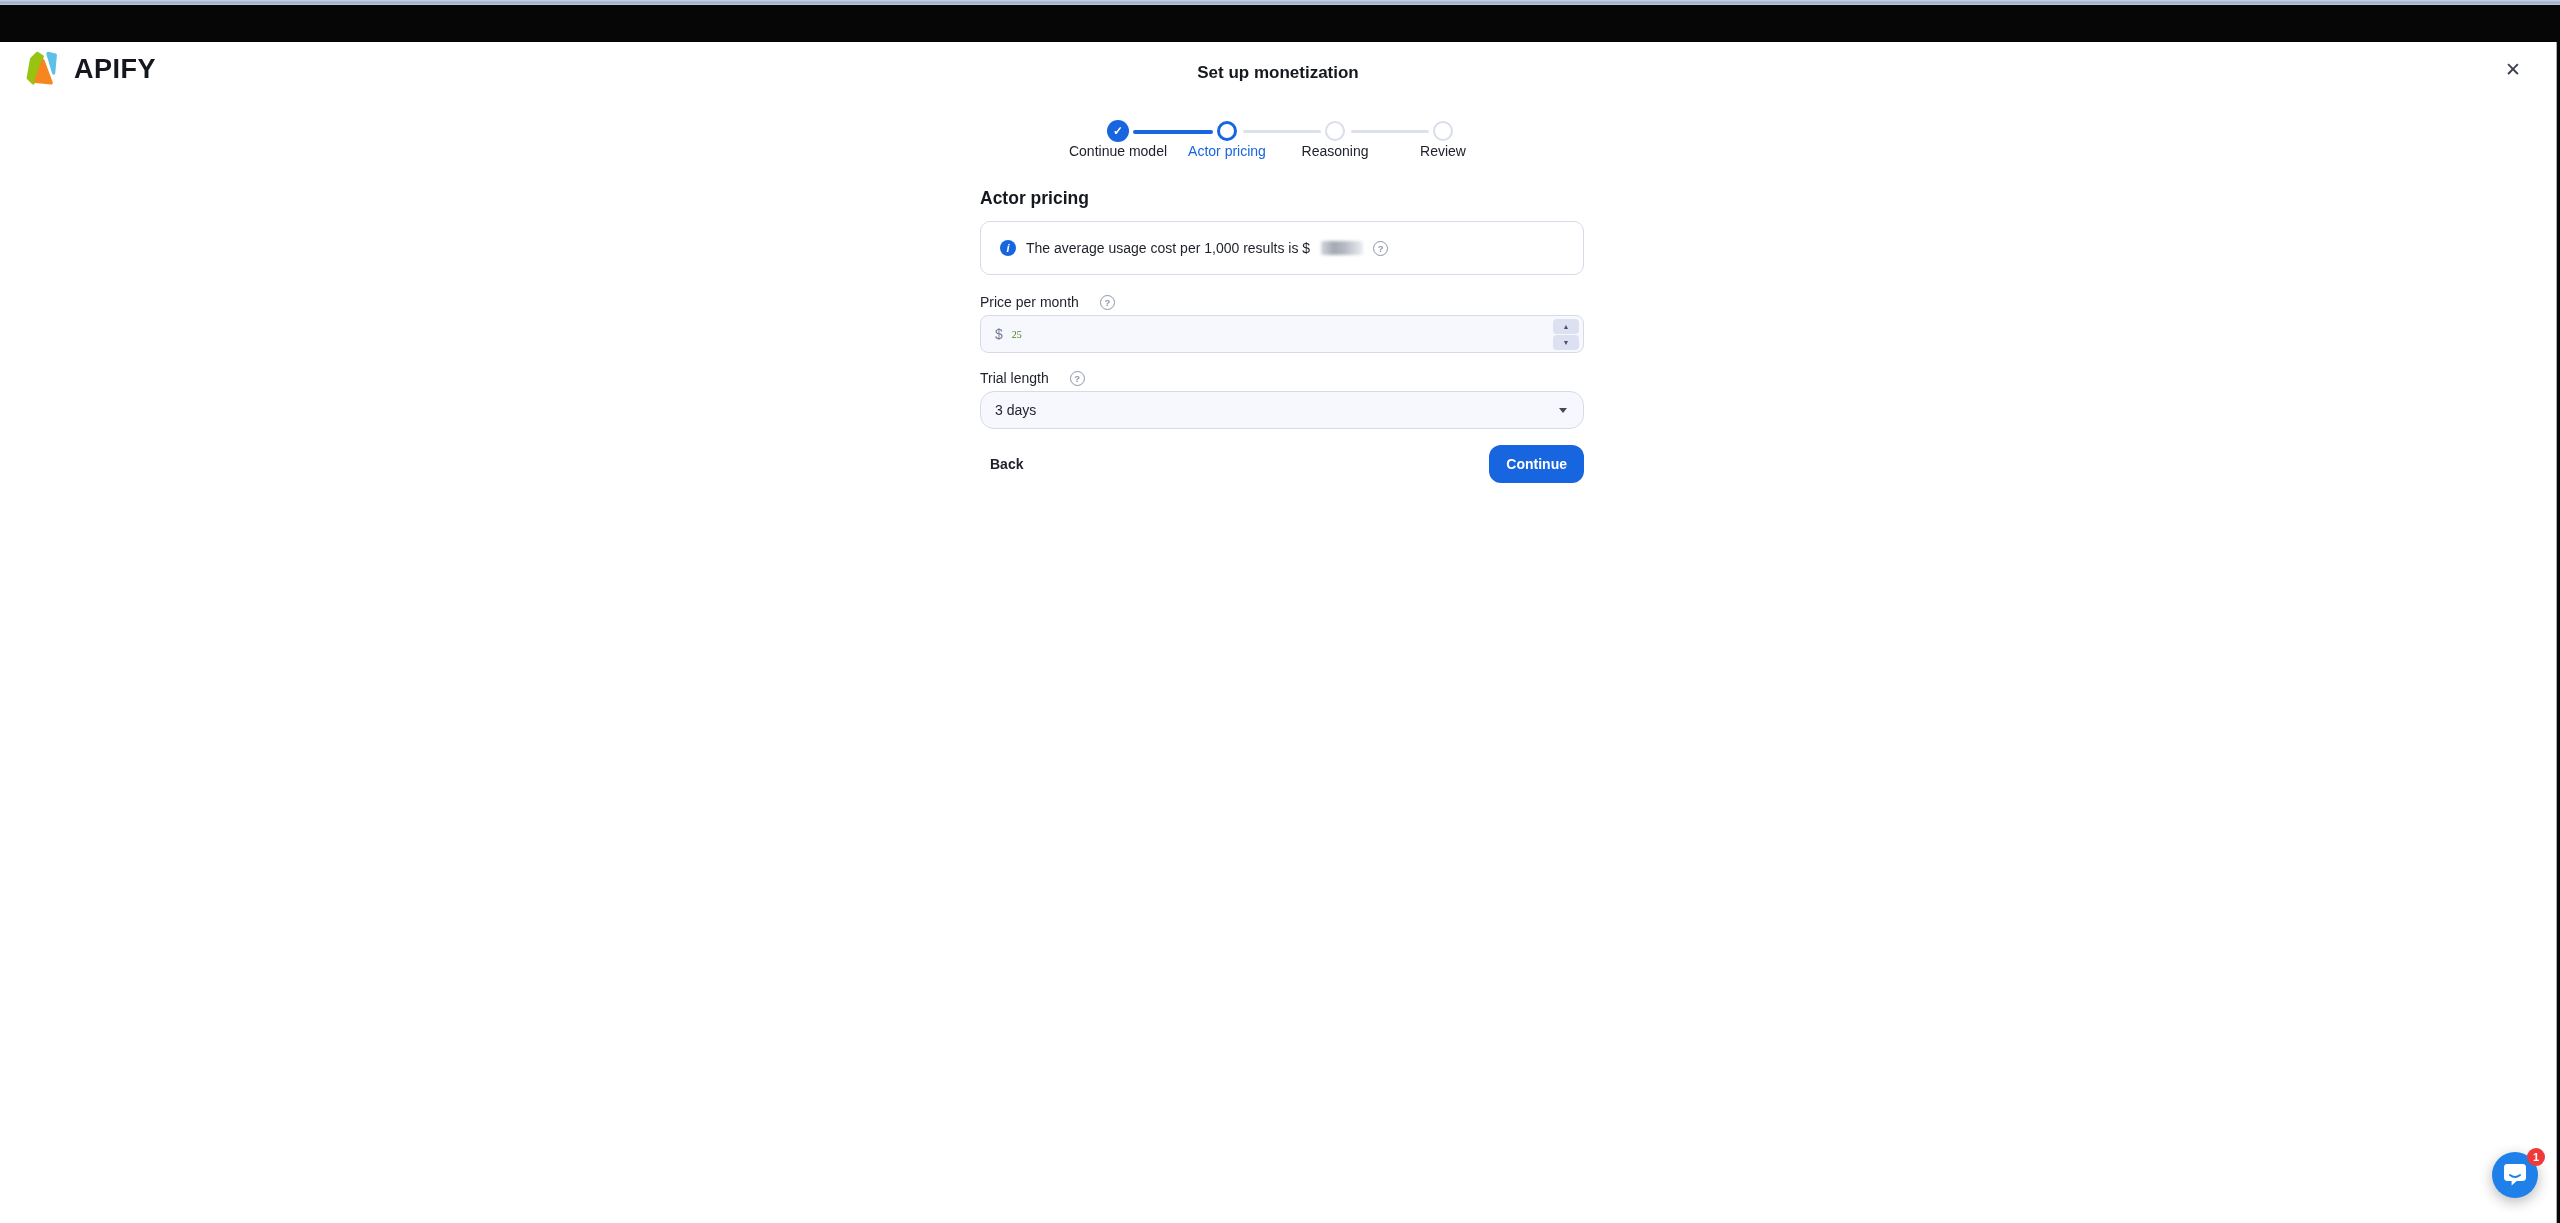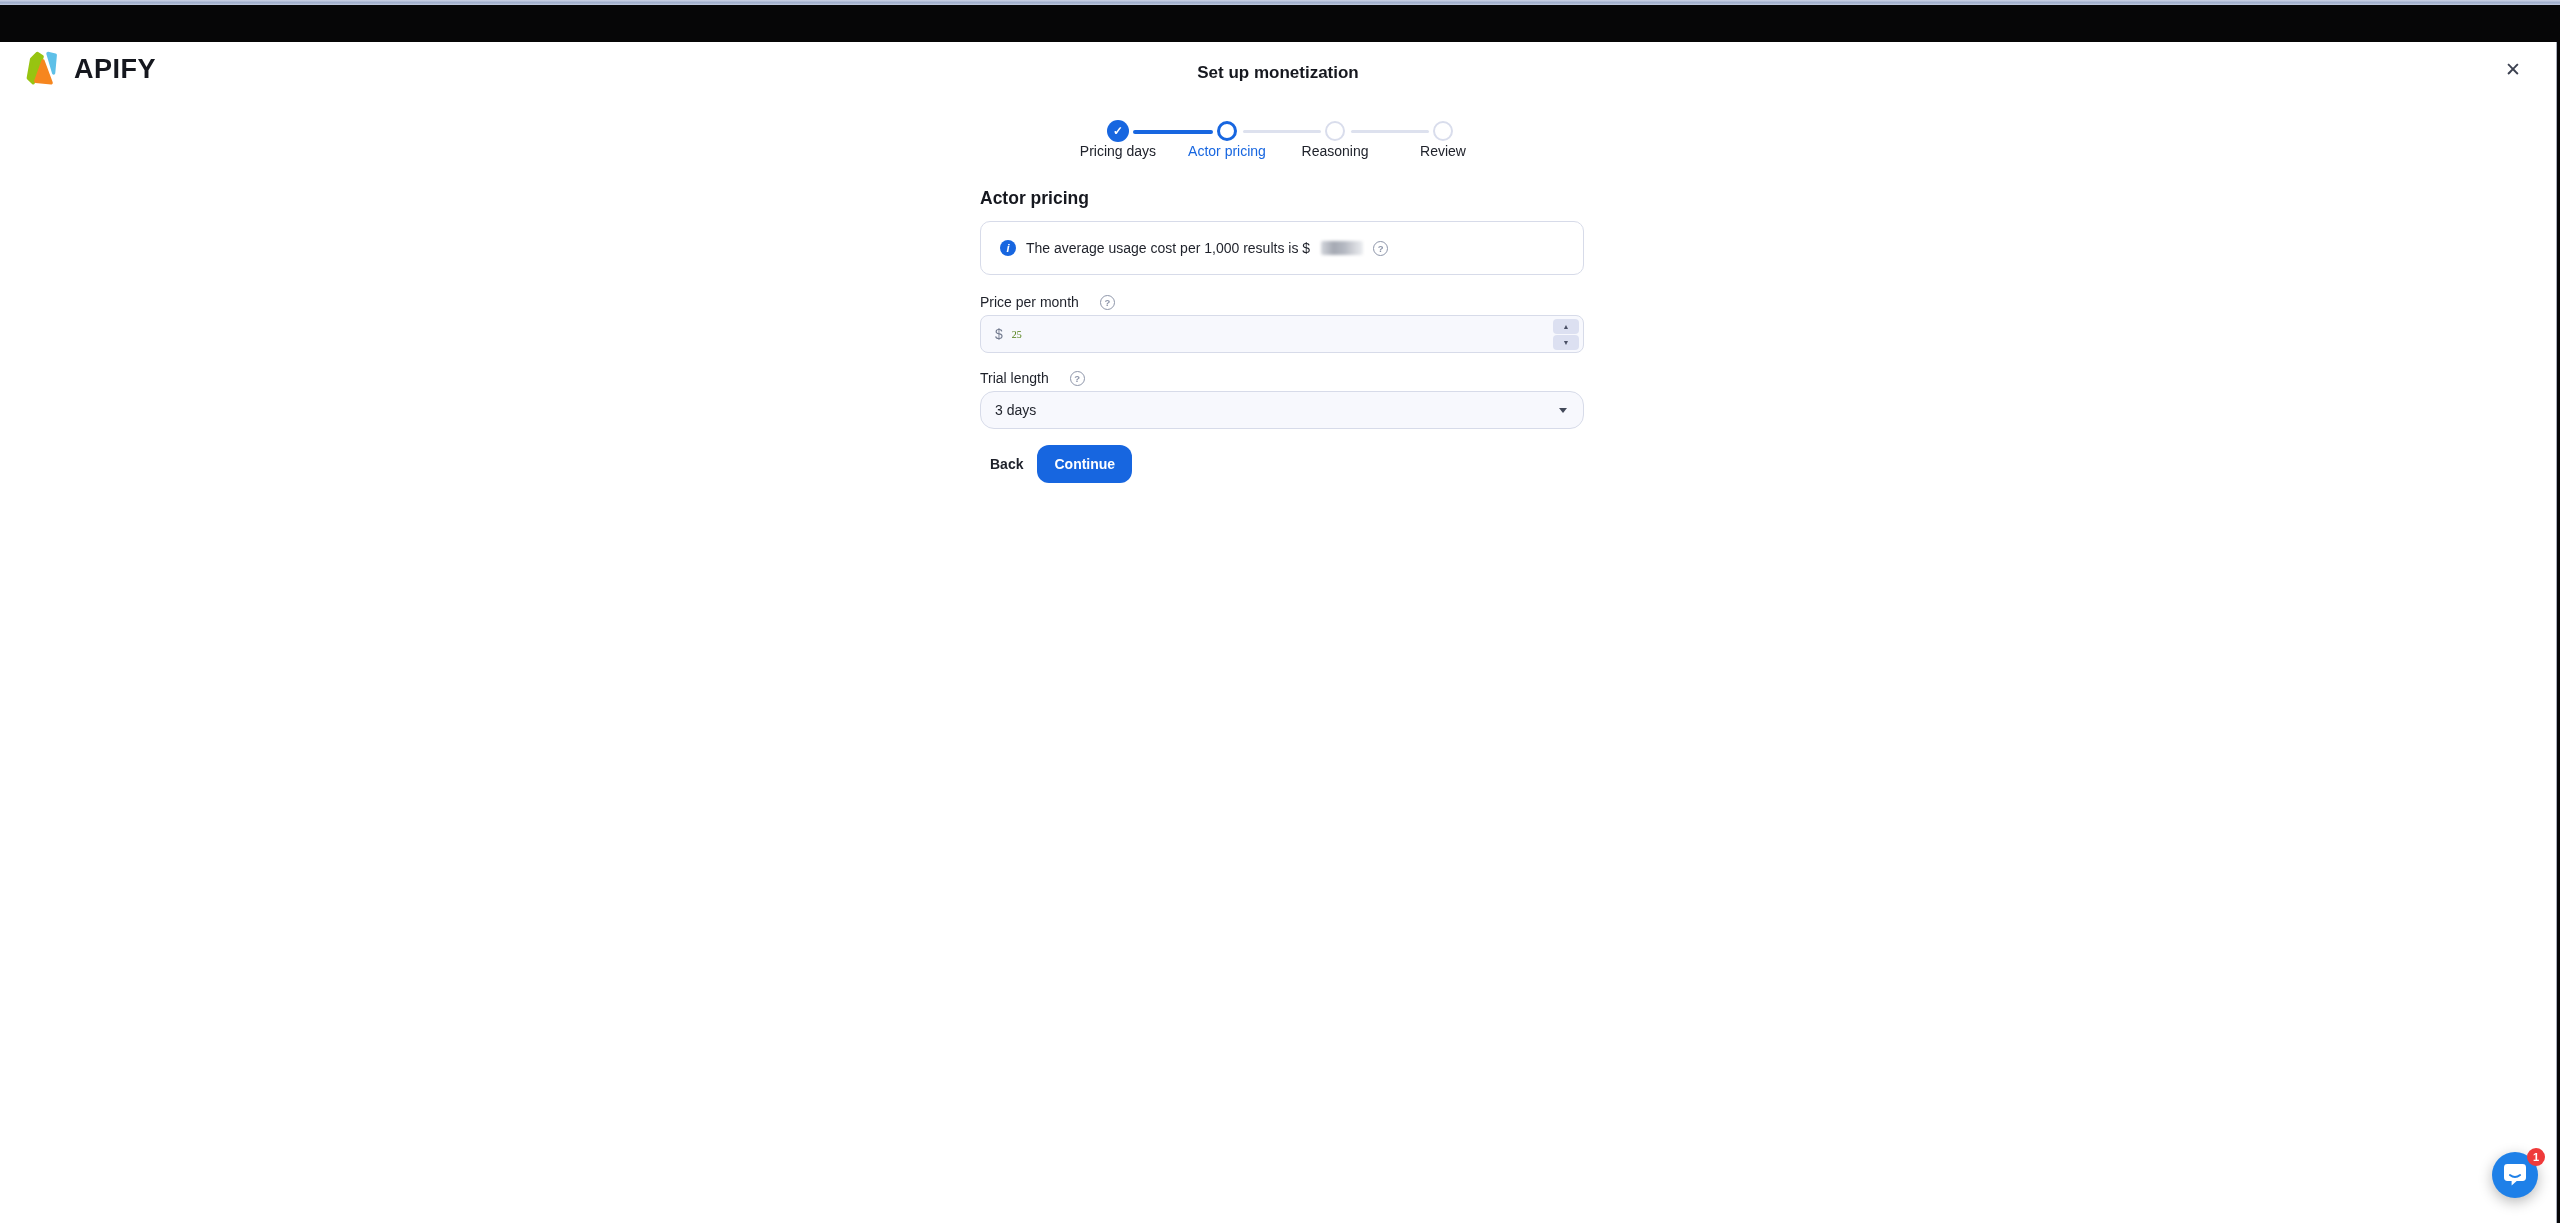--- a/index.html
+++ b/index.html
@@ -73,21 +73,21 @@
               display:flex; align-items:center; justify-content:center;
               font-size:7px; color:#4b5166; cursor:pointer; }
 
   .select-box { cursor:pointer;border-radius:14px; }
   .select-value { font-size:14px; color:#22252e; }
   .select-caret { position:absolute; right:16px; top:16px; width:0; height:0;
                   border-left:4.5px solid transparent; border-right:4.5px solid transparent;
                   border-top:5.5px solid #434959; }
 
   .actions { position:absolute; top:403px; left:0; width:604px; height:38px;
-             display:flex; align-items:center; justify-content:flex-start; gap:4px; }
+             display:flex; align-items:center; justify-content:space-between; gap:4px; }
   .back-btn { font-size:14px; font-weight:600; color:#1e212a; background:none;
               border:none; padding:0 10px; height:38px; cursor:pointer;
               font-family:"Liberation Sans", sans-serif; }
   .continue-btn { font-size:14px; font-weight:600; color:#ffffff; background:#1766e0;
                   border:none; border-radius:12px; padding:0 17px; height:38px; cursor:pointer;
                   font-family:"Liberation Sans", sans-serif; }
 
   
   .chat-bubble { position:absolute; left:2492px; top:1152px; width:46px; height:46px;
                  border-radius:50%; background:#1e80e8;
@@ -122,21 +122,21 @@
     <div class="step-circle complete" style="left:1107px; top:78px;">
       <span>✓</span>
     </div>
     <div class="connector done" style="left:1133px; top:87.5px; width:80px;"></div>
     <div class="step-circle active" style="left:1217px; top:79px;"></div>
     <div class="connector pending" style="left:1243px; top:88px; width:78px;"></div>
     <div class="step-circle upcoming" style="left:1325px; top:79px;"></div>
     <div class="connector pending" style="left:1351px; top:88px; width:78px;"></div>
     <div class="step-circle upcoming" style="left:1433px; top:79px;"></div>
 
-    <div class="step-label" style="left:1118px;">Pricing days</div>
+    <div class="step-label" style="left:1118px;">Continue model</div>
     <div class="step-label active" style="left:1227px;">Actor pricing</div>
     <div class="step-label" style="left:1335px;">Reasoning</div>
     <div class="step-label" style="left:1443px;">Review</div>
   </div>
 
   <div class="content">
 
     <div class="page-heading">Actor pricing</div>
 
     <div class="banner">

